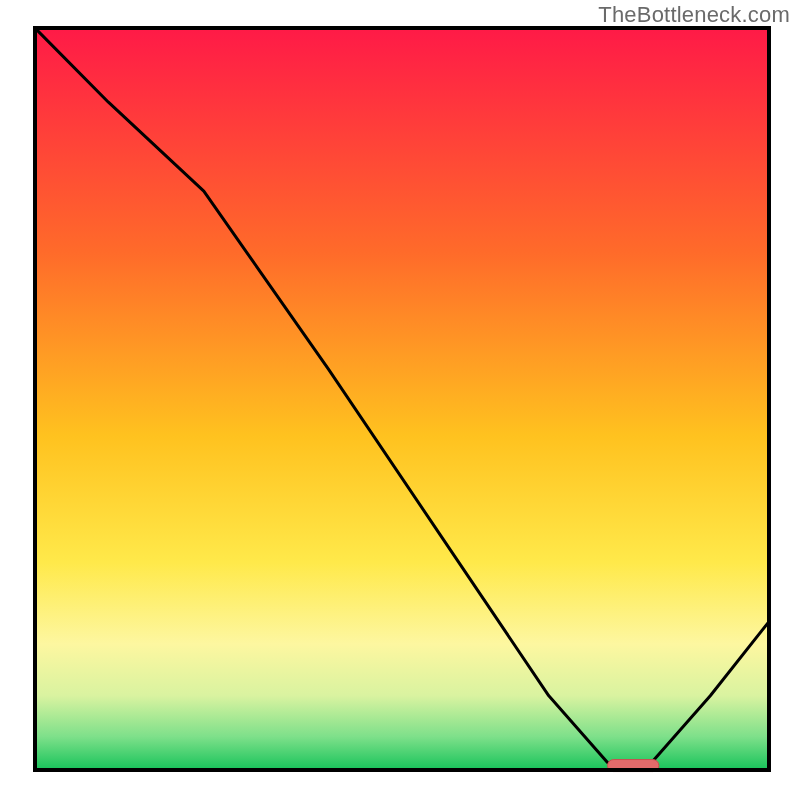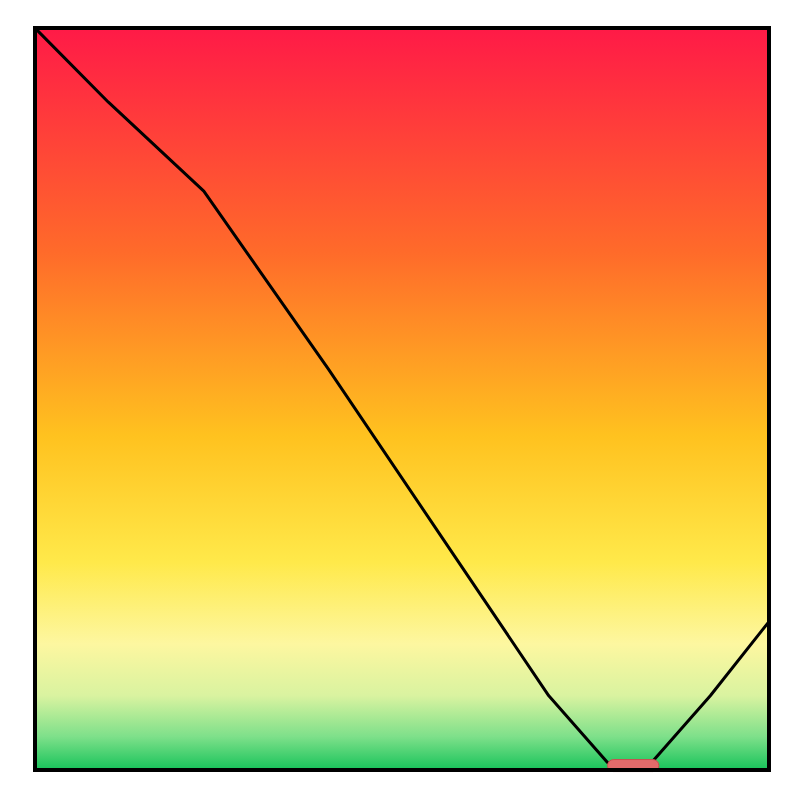--- a/index.html
+++ b/index.html
@@ -26,20 +26,21 @@
     letter-spacing: 0.2px;
   }
   svg {
     display: block;
   }
 </style>
 </head>
 <body>
 
 <div class="stage">
+  <div class="watermark">TheBottleneck.com</div>
   <svg id="chart-svg" width="800" height="800" viewBox="0 0 800 800">
     <defs>
       <linearGradient id="bg-grad" x1="0" y1="0" x2="0" y2="1">
           <stop offset="0%" stop-color="#ff1a47"></stop>
           <stop offset="30%" stop-color="#ff6a2a"></stop>
           <stop offset="55.00000000000001%" stop-color="#ffc21f"></stop>
           <stop offset="72%" stop-color="#ffe94a"></stop>
           <stop offset="83%" stop-color="#fdf7a0"></stop>
           <stop offset="90%" stop-color="#d9f3a0"></stop>
           <stop offset="95.5%" stop-color="#7ee08a"></stop>

